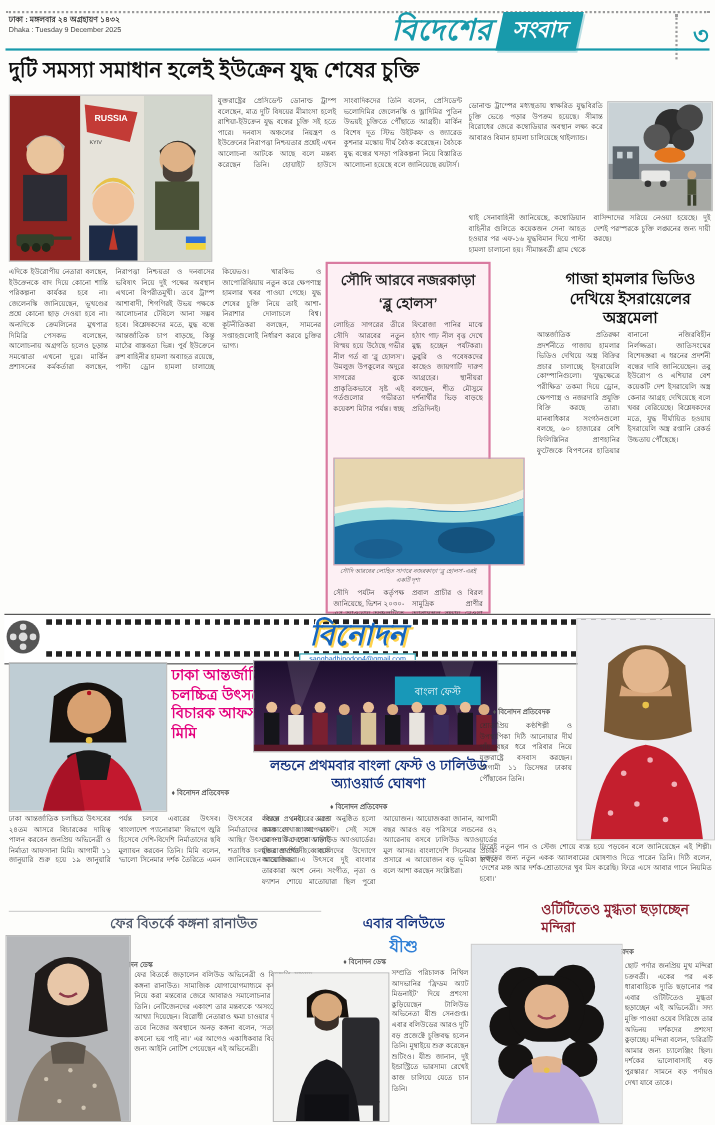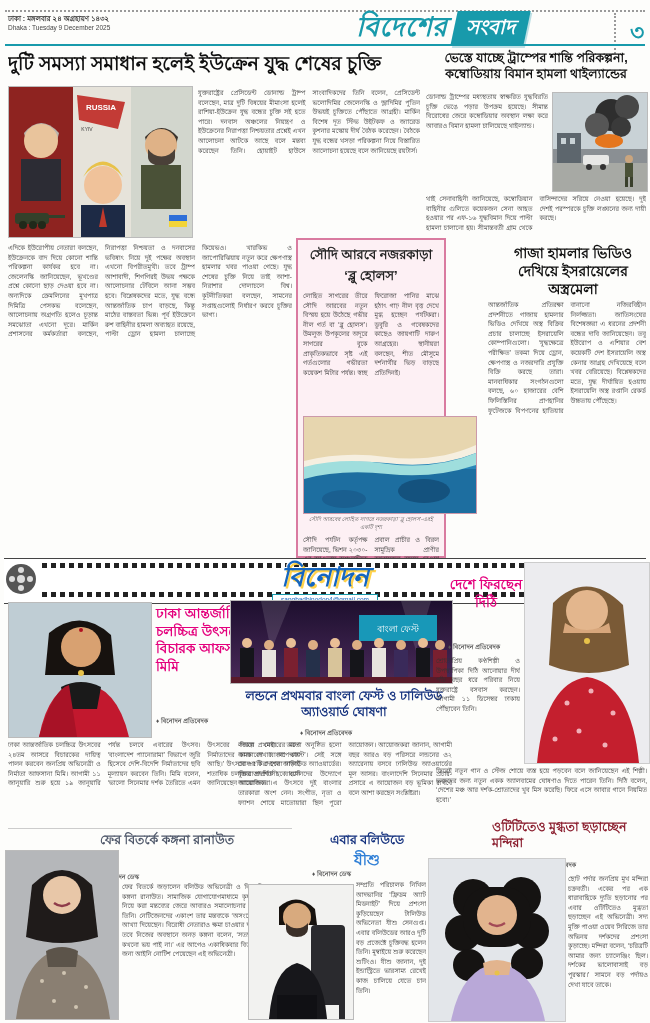--- a/index.html
+++ b/index.html
@@ -136,21 +136,20 @@
     <rect x="38" y="128" width="18" height="3" fill="#33402a"></rect>
     <circle cx="14" cy="138" r="4" fill="#20291a"></circle>
       <circle cx="24" cy="138" r="4" fill="#20291a"></circle>
       <circle cx="33" cy="138" r="4" fill="#20291a"></circle>
     <rect x="160" y="128" width="18" height="6" fill="#2e6fd8"></rect>
       <rect x="160" y="134" width="18" height="6" fill="#f2d438"></rect>
   </svg>
   <div class="abs btxt cols2 ukr-text-top">যুক্তরাষ্ট্রের প্রেসিডেন্ট ডোনাল্ড ট্রাম্প বলেছেন, মাত্র দুটি বিষয়ের মীমাংসা হলেই রাশিয়া-ইউক্রেন যুদ্ধ বন্ধের চুক্তি সই হতে পারে। দনবাস অঞ্চলের নিয়ন্ত্রণ ও ইউক্রেনের নিরাপত্তা নিশ্চয়তার প্রশ্নেই এখন আলোচনা আটকে আছে বলে মন্তব্য করেছেন তিনি। হোয়াইট হাউসে সাংবাদিকদের তিনি বলেন, প্রেসিডেন্ট ভলোদিমির জেলেনস্কি ও ভ্লাদিমির পুতিন উভয়ই চুক্তিতে পৌঁছাতে আগ্রহী। মার্কিন বিশেষ দূত স্টিভ উইটকফ ও জ্যারেড কুশনার মস্কোয় দীর্ঘ বৈঠক করেছেন। বৈঠকে যুদ্ধ বন্ধের খসড়া পরিকল্পনা নিয়ে বিস্তারিত আলোচনা হয়েছে বলে জানিয়েছে রয়টার্স।</div>
   <div class="abs btxt cols3 ukr-text-bottom">এদিকে ইউরোপীয় নেতারা বলছেন, ইউক্রেনকে বাদ দিয়ে কোনো শান্তি পরিকল্পনা কার্যকর হবে না। জেলেনস্কি জানিয়েছেন, ভূখণ্ডের প্রশ্নে কোনো ছাড় দেওয়া হবে না। অন্যদিকে ক্রেমলিনের মুখপাত্র দিমিত্রি পেসকভ বলেছেন, আলোচনায় অগ্রগতি হলেও চূড়ান্ত সমঝোতা এখনো দূরে। মার্কিন প্রশাসনের কর্মকর্তারা বলছেন, নিরাপত্তা নিশ্চয়তা ও দনবাসের ভবিষ্যৎ নিয়ে দুই পক্ষের অবস্থান এখনো বিপরীতমুখী। তবে ট্রাম্প আশাবাদী, শিগগিরই উভয় পক্ষকে আলোচনার টেবিলে আনা সম্ভব হবে। বিশ্লেষকদের মতে, যুদ্ধ বন্ধে আন্তর্জাতিক চাপ বাড়ছে, কিন্তু মাঠের বাস্তবতা ভিন্ন। পূর্ব ইউক্রেনে রুশ বাহিনীর হামলা অব্যাহত রয়েছে, পাল্টা ড্রোন হামলা চালাচ্ছে কিয়েভও। খারকিভ ও জাপোরিঝিয়ায় নতুন করে ক্ষেপণাস্ত্র হামলার খবর পাওয়া গেছে। যুদ্ধ শেষের চুক্তি নিয়ে তাই আশা-নিরাশার দোলাচলে বিশ্ব। কূটনীতিকরা বলছেন, সামনের সপ্তাহগুলোই নির্ধারণ করবে চুক্তির ভাগ্য।</div>
 
-  <div class="abs thai-headline">ভেস্তে যাচ্ছে ট্রাম্পের শান্তি পরিকল্পনা, কম্বোডিয়ায় বিমান হামলা থাইল্যান্ডের</div>
   <svg class="abs thai-photo" viewBox="0 0 94 98">
     <rect width="94" height="98" fill="#c9d2d6"></rect>
     <circle cx="58" cy="22" r="16" fill="#2e2e2e"></circle>
       <circle cx="74" cy="14" r="12" fill="#474747"></circle>
     <circle cx="44" cy="32" r="12" fill="#565656"></circle>
       <circle cx="68" cy="34" r="10" fill="#3a3a3a"></circle>
     <ellipse cx="56" cy="48" rx="14" ry="7" fill="#e5761e"></ellipse>
     <rect x="0" y="56" width="94" height="14" fill="#8a8f93"></rect>
     <rect x="4" y="40" width="24" height="30" fill="#5d666d"></rect>
     <rect x="8" y="45" width="5" height="6" fill="#c9d2d6"></rect>
@@ -257,21 +256,20 @@
         <rect x="185" y="47" width="14" height="30" fill="#15151a"></rect>
       <circle cx="209" cy="44" r="5" fill="#dcae84"></circle>
         <rect x="202" y="49" width="14" height="28" fill="#7a2030"></rect>
     </g>
     <rect y="76" width="221" height="6" fill="#5a1a2a"></rect>
   </svg>
   <div class="abs london-headline">লন্ডনে প্রথমবার বাংলা ফেস্ট ও ঢালিউড অ্যাওয়ার্ড ঘোষণা</div>
   <div class="abs byline london-byline">♦ বিনোদন প্রতিবেদক</div>
   <div class="abs btxt cols2 london-body">লন্ডনে প্রথমবারের মতো অনুষ্ঠিত হলো জমকালো ‘বাংলা ফেস্ট’। সেই সঙ্গে ঘোষণা করা হলো ঢালিউড অ্যাওয়ার্ডের। যুক্তরাজ্যপ্রবাসী বাঙালিদের উদ্যোগে আয়োজিত এ উৎসবে দুই বাংলার তারকারা অংশ নেন। সংগীত, নৃত্য ও ফ্যাশন শোয়ে মাতোয়ারা ছিল পুরো আয়োজন। আয়োজকরা জানান, আগামী বছর আরও বড় পরিসরে লন্ডনের ও২ অ্যারেনায় বসবে ঢালিউড অ্যাওয়ার্ডের মূল আসর। বাংলাদেশি সিনেমার প্রচার-প্রসারে এ আয়োজন বড় ভূমিকা রাখবে বলে আশা করছেন সংশ্লিষ্টরা।</div>
 
-  <div class="abs dithi-headline">দেশে ফিরছেন দিঠি</div>
   <div class="abs byline dithi-byline">♦ বিনোদন প্রতিবেদক</div>
   <svg class="abs dithi-photo" viewBox="0 0 124 200">
     <rect width="124" height="200" fill="#ececef"></rect>
     <path d="M28 40 q34 -34 70 2 l6 60 q-40 16 -80 0 z" fill="#7a5a36"></path>
     <circle cx="62" cy="48" r="21" fill="#e3b68d"></circle>
     <path d="M40 60 q22 14 44 0 l2 10 h-48 z" fill="#d8a77c"></path>
     <path d="M12 200 q8 -80 50 -86 q44 6 52 86 z" fill="#c41f2e"></path>
     <circle cx="42" cy="140" r="2.5" fill="#f0b0b8"></circle>
       <circle cx="66" cy="128" r="2.5" fill="#f0b0b8"></circle>
     <circle cx="88" cy="150" r="2.5" fill="#f0b0b8"></circle>

